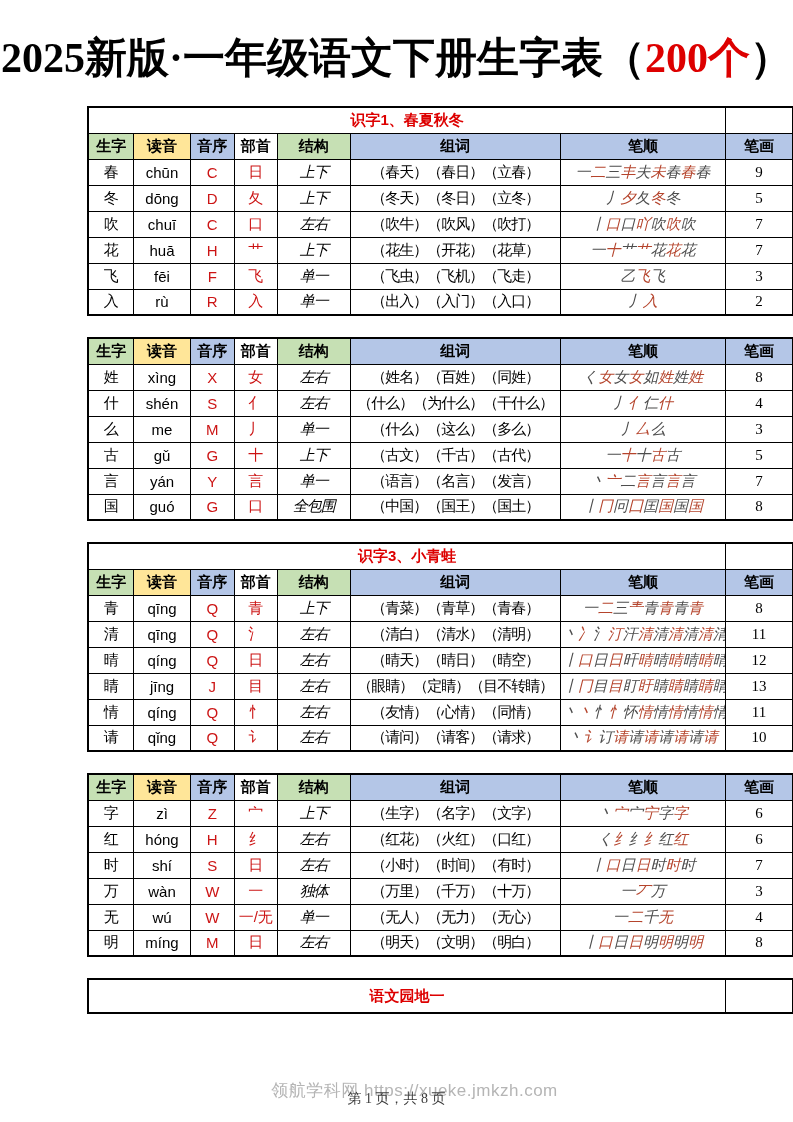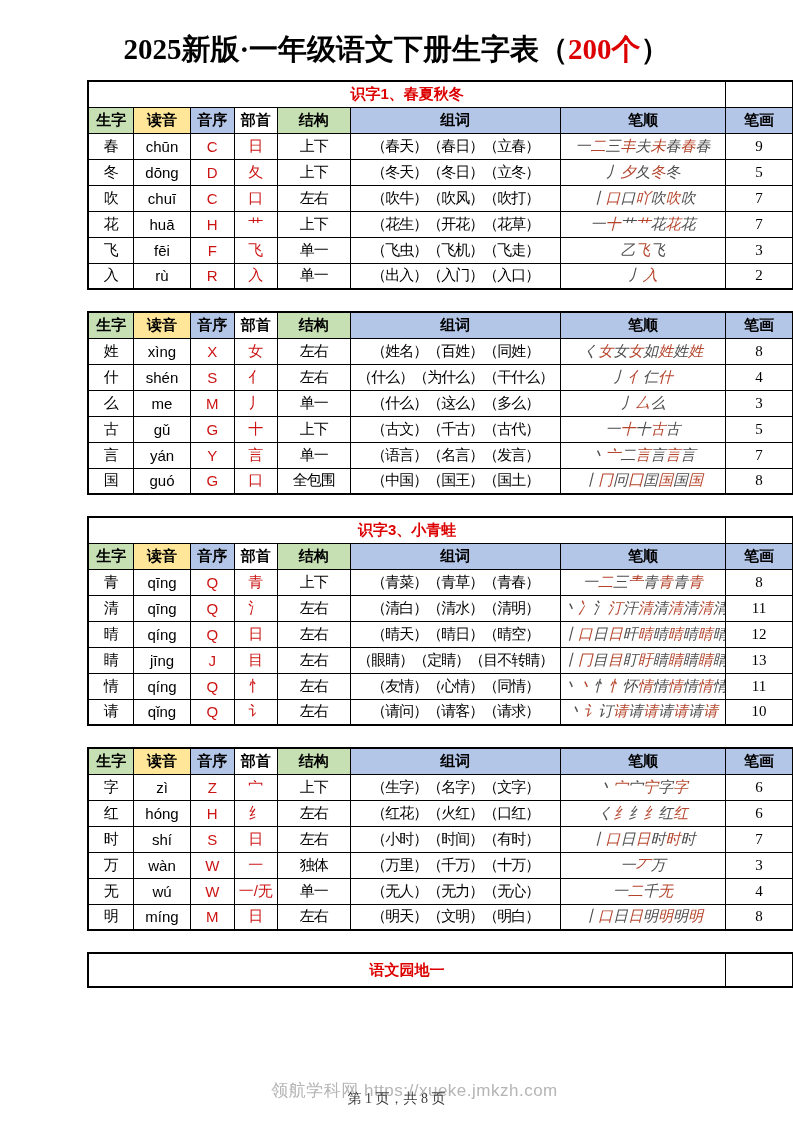--- a/index.html
+++ b/index.html
@@ -6,23 +6,23 @@
   html,body { margin:0; padding:0; }
   body {
     width:793px; height:1122px;
     background:#ffffff;
     position:relative;
     font-family:"Liberation Sans", sans-serif;
     color:#000;
     overflow:hidden;
   }
   .page-title {
-    margin:30px 0 10px 0;
+    margin:30px 0 20px 0;
     text-align:center;
-    font-size:29px;
+    font-size:42px;
     font-weight:bold;
     letter-spacing:0px;
     font-family:"Liberation Serif", serif;
     white-space:nowrap;
   }
   .page-title .hl { color:var(--red,#dd0000); }
   .tables-wrap { margin:0 43px;padding-left:44px; }
   table.chart {
     width:707px;
     border-collapse:collapse;
@@ -48,21 +48,21 @@
     height:28px;
   }
   td.h { font-weight:bold; height:28px; }
   td.bg-green  { background:var(--green,#c6e0b4); }
   td.bg-yellow { background:var(--yellow,#ffe699); }
   td.bg-blue   { background:var(--blue,#b4c6e7); }
   td.char-cell   { font-size:17px; font-family:"Liberation Serif", serif; }
   td.pinyin-cell { font-size:15px; }
   td.initial-cell{ color:var(--accent,#cc1414); font-size:15px; }
   td.radical-cell{ color:var(--accent,#cc1414); font-size:15px; }
-  td.structure-cell { font-size:14px; letter-spacing:-1px; }
+  td.structure-cell { font-size:14px; letter-spacing:-1px;font-style:italic; }
   td.words-cell  { font-size:13.5px; letter-spacing:-1px; }
   td.strokes-cell{
     text-align:left; padding-left:5px;
     font-size:12.5px; letter-spacing:0px;
     font-style:italic;
     font-family:Liberation Serif, serif;
   }
   td.strokes-cell .sd { color:var(--stroke-dark,#4d4d4d); }
   td.strokes-cell .sr { color:var(--stroke-red,#b5442c); }
   td.count-cell { font-size:15px; font-family:"Liberation Serif", serif; }

